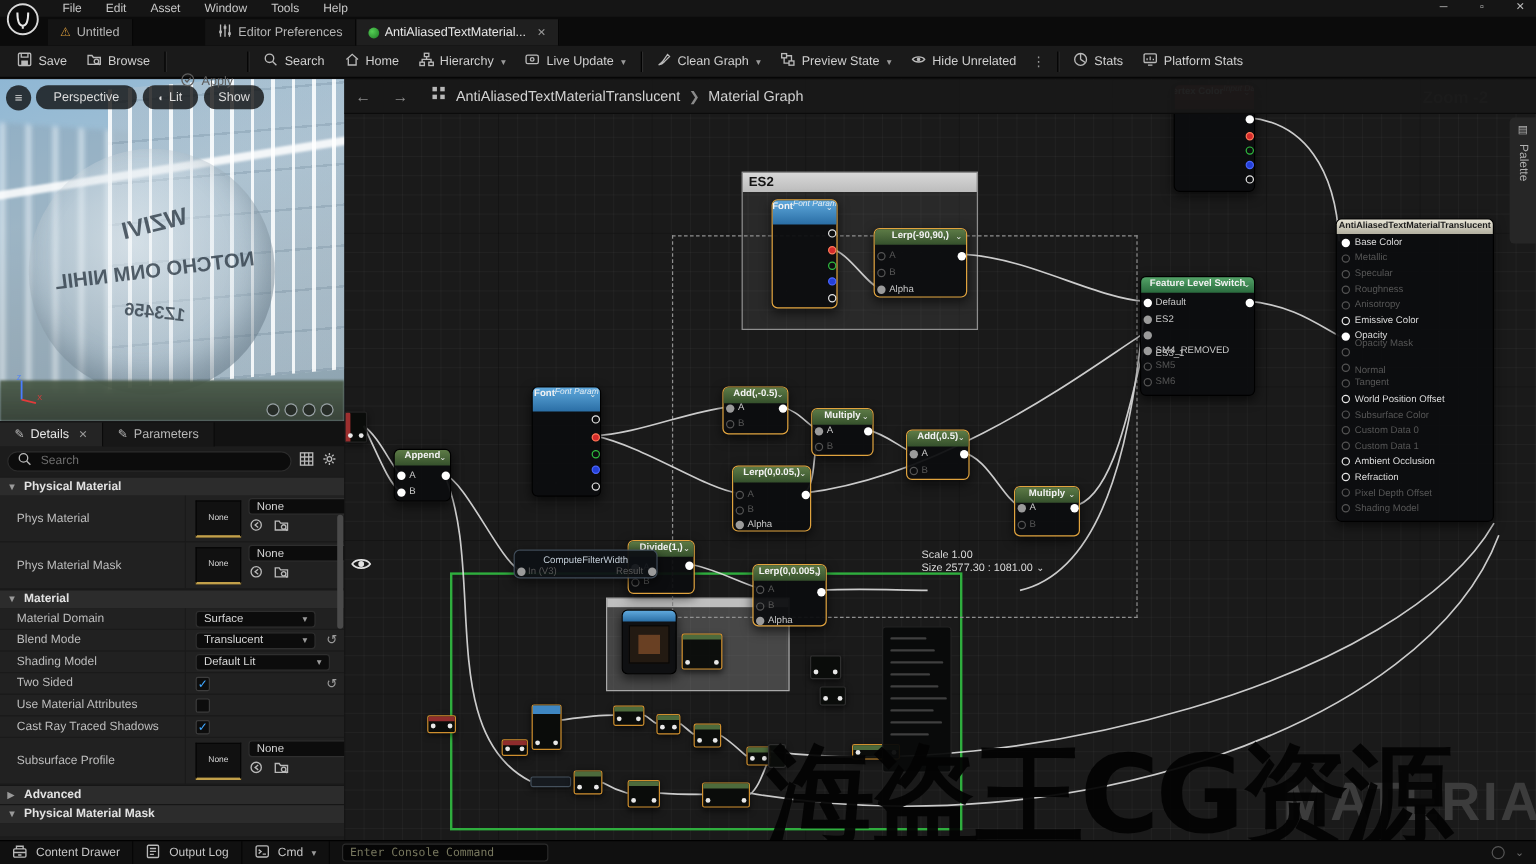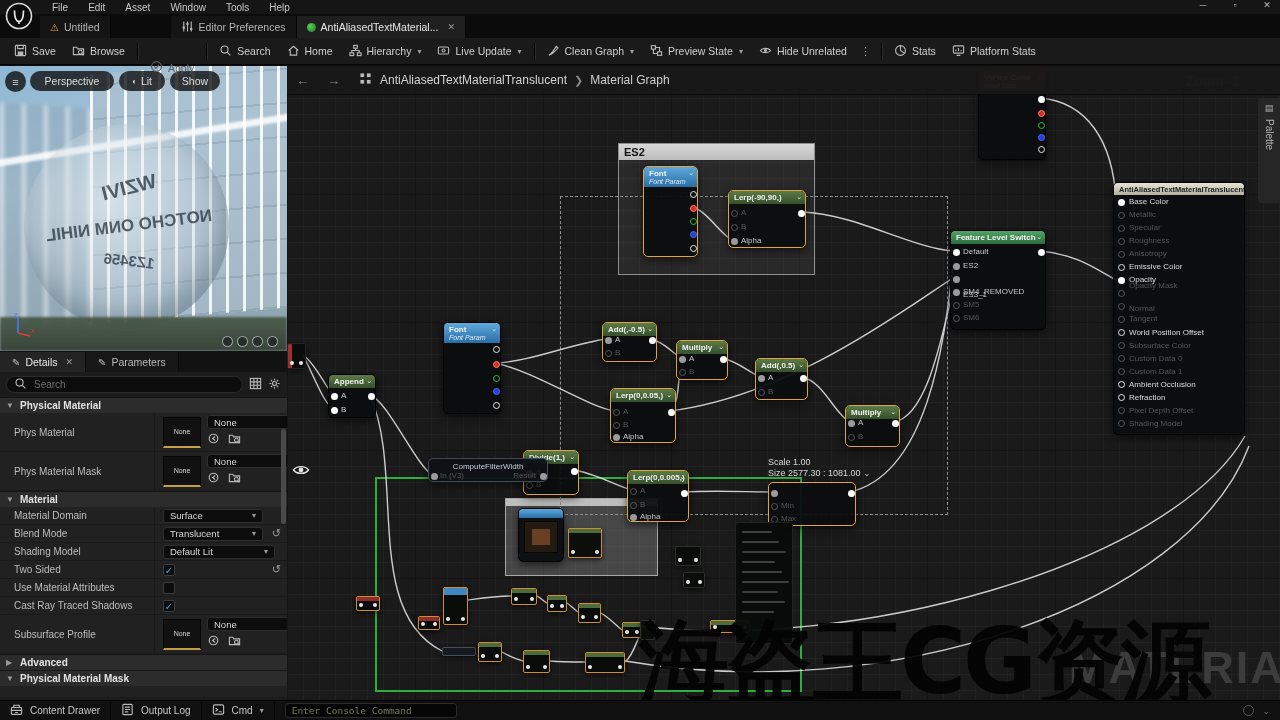--- a/index.html
+++ b/index.html
@@ -113,21 +113,21 @@
   .wire{fill:none;stroke:#e4e4e4;stroke-width:1.4;opacity:.88;}
 
   #marquee{position:absolute;border:1px dashed #8f8f8f;z-index:5;}
   #greenbox{position:absolute;border:2px solid #2fae3e;z-index:4;}
   #matwm{position:absolute;left:782px;top:576px;color:#3c3c3c;font-size:45px;font-weight:900;letter-spacing:2px;z-index:3;}
   #cnwm{position:absolute;left:352px;top:536px;color:rgba(3,3,3,.94);font-size:90px;font-weight:900;letter-spacing:-3px;z-index:60;pointer-events:none;font-family:"DejaVu Sans",sans-serif;white-space:nowrap;}
   #eyeov{position:absolute;left:5px;top:396px;z-index:24;}
 
   .node{position:absolute;background:rgba(12,13,15,.94);border:1px solid #000;border-radius:5px;box-shadow:0 3px 9px rgba(0,0,0,.6);}
   .node.sel{border:1.5px solid #e0a33e;}
-  .nh{border-radius:4px 4px 0 0;display:flex;flex-direction:column;justify-content:center;padding:0 5px;position:relative;overflow:hidden;}
+  .nh{border-radius:4px 4px 0 0;display:flex;flex-direction:row;justify-content:center;padding:0 5px;position:relative;overflow:hidden;}
   .nh .t{font-size:8px;font-weight:bold;color:#f2f2f2;line-height:9px;white-space:nowrap;}
   .nh .st{font-size:7px;font-style:italic;color:#e4ecf2;line-height:8px;white-space:nowrap;}
   .nh .chev{position:absolute;right:3px;top:2px;font-size:7px;color:#e8e8e8;}
   .nh.green{background:linear-gradient(180deg,#5d7b46,#35502c);}
   .nh.blue{background:linear-gradient(180deg,#5fa9dd,#2a6ea5);}
   .nh.red{background:linear-gradient(180deg,#9e3434,#5c1d1d);}
   .nh.switch{background:linear-gradient(180deg,#53a367,#2a6b3e);}
   .nh.outputh{background:linear-gradient(180deg,#e7e4d5,#b2afa0);}
   .nh.outputh .t{color:#1d1d1d;font-size:7.5px;}
   .pin{position:absolute;width:7px;height:7px;border-radius:50%;}
@@ -768,28 +768,20 @@
         <div class="pin pd" style="left: 2px; top: 30.5px;"></div>
         <span class="plabel dim" style="left: 12px; top: 30px;">B</span>
         <div class="pin pg" style="left: 2px; top: 42.5px;"></div>
         <span class="plabel" style="left: 12px; top: 42px;">Alpha</span>
         <div class="pin pf" style="left: 53px; top: 18.5px;"></div>
       </div>
       <div class="floatlbl" style="left: 481px; top: 391px;">
         <div>Scale 1.00</div>
         <div>Size 2577.30 : 1081.00<span class="chev">⌄</span></div>
       </div>
-      <div class="node sel" style="left: 481px; top: 416px; width: 88px; height: 44px;">
-        <div class="pin pg" style="left: 2px; top: 6.5px;"></div>
-        <div class="pin pd" style="left: 2px; top: 19.5px;"></div>
-        <span class="plabel dim" style="left: 12px; top: 19px;">Min</span>
-        <div class="pin pd" style="left: 2px; top: 32.5px;"></div>
-        <span class="plabel dim" style="left: 12px; top: 32px;">Max</span>
-        <div class="pin pf" style="left: 79px; top: 6.5px;"></div>
-      </div>
       <div class="node thumbnode" style="left: 231px; top: 442px; width: 46px; height: 54px;">
         <div class="nh blue" style="height: 9px;"></div>
         <div class="tb"></div>
       </div>
       <div class="tiny green" style="left: 281px; top: 462px; width: 34px; height: 30px;">
         <div class="strip g"></div>
         <div class="dotp" style="left: 2px; top: 21px;"></div>
         <div class="dotp" style="right: 2px; top: 21px;"></div>
       </div>
       <div class="talln" style="left: 448px; top: 456px; width: 58px; height: 122px;">

